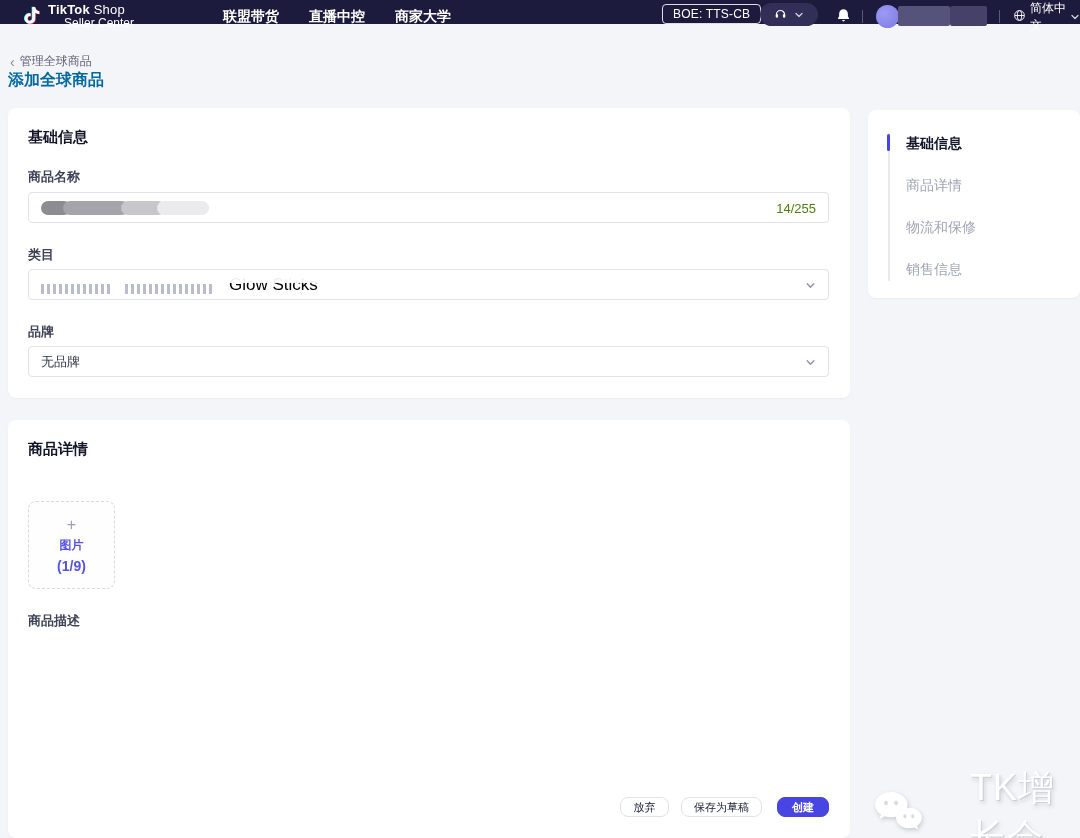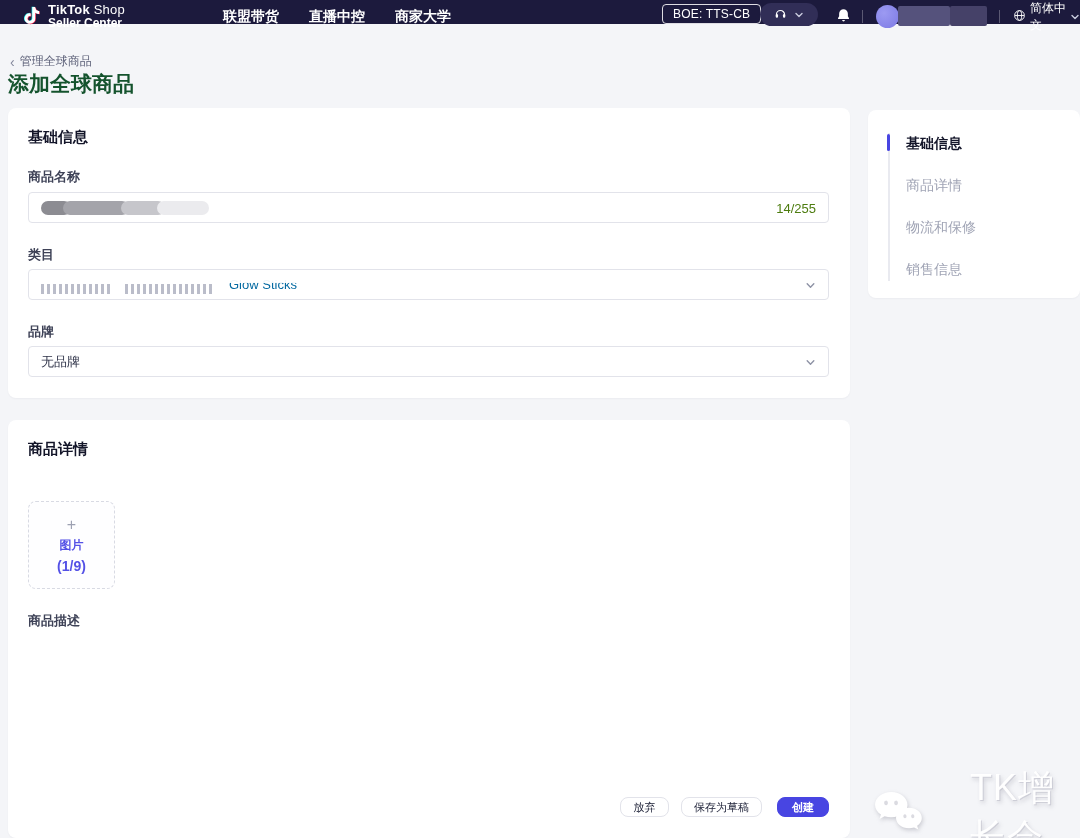--- a/index.html
+++ b/index.html
@@ -14,21 +14,21 @@
 
   
   .topbar {
     position:absolute; top:0; left:0; width:1080px; height:24px;
     background:#1C1A3D; color:#fff;
   }
   .logo { position:absolute; left:22px; top:4px; display:flex; align-items:flex-start; gap:6px; cursor:pointer; }
   .logo-text { line-height:12px; }
   .logo-l1 { font-size:13px; letter-spacing:.2px; }
   .logo-l1 b { font-weight:700; }
-  .logo-l2 { font-size:12px; font-weight:700; margin-top:1px; }
+  .logo-l2 { font-size:12px; font-weight:400; margin-top:1px;margin-left:16px; }
   .topnav { position:absolute; left:223px; top:0; height:33px; display:flex; align-items:center; gap:30px; }
   .topnav-item { font-size:14px; font-weight:700; cursor:pointer; white-space:nowrap; }
   .env-badge {
     position:absolute; left:662px; top:4px; height:20px; padding:0 10px;
     border:1px solid rgba(255,255,255,.85); border-radius:4px;
     font-size:12px; line-height:18px; letter-spacing:.2px;
   }
   .headset-pill {
     position:absolute; left:760px; top:3px; width:58px; height:23px;
     background:#312E57; border-radius:13px;
@@ -48,21 +48,21 @@
     position:absolute; left:1013px; top:0; height:33px;
     display:flex; align-items:center; gap:4px; font-size:12px; cursor:pointer;
   }
   .chev { color:#C9CBDD; display:inline-flex; }
   .chev-dark { color:#8F93A6; }
 
   
   .breadcrumb { position:absolute; left:10px; top:53px; display:flex; align-items:center; gap:5px;
     font-size:12px; color:#5C6078; cursor:pointer; }
   .breadcrumb .arrow { color:#83879B; font-size:14px; line-height:12px; }
-  .page-title { position:absolute; left:8px; top:70px; font-size:21px; font-weight:700; color:#14532d; }
+  .page-title { position:absolute; left:8px; top:70px; font-size:16px; font-weight:700; color:#0369a1; }
 
   
   .card { position:absolute; background:#fff; border-radius:8px; box-shadow:0 1px 2px rgba(25,27,56,.04); }
   .card-basic  { left:8px; top:108px; width:842px; height:290px; }
   .card-detail { left:8px; top:420px; width:842px; height:418px; }
   .sec-heading { position:absolute; left:20px; font-size:15px; font-weight:700; color:#14162A; }
   .fld-label { position:absolute; left:20px; font-size:13px; font-weight:600; color:#3E4257; }
 
   .text-input, .select {
     position:absolute; left:20px; width:801px; height:31px;
@@ -76,21 +76,21 @@
   .redact-blobs span { height:14px; border-radius:7px; }
   .rb1 { width:30px; background:#8C8C92; }
   .rb2 { width:66px; background:#A4A4AA; margin-left:-8px; }
   .rb3 { width:44px; background:#C6C6CB; margin-left:-8px; }
   .rb4 { width:52px; background:#EBEBEE; margin-left:-8px; }
 
   .cat-content { position:relative; display:flex; align-items:center; gap:14px; width:100%; height:100%; }
   .redact-dash { height:10px; transform:translateY(4px); opacity:.8;
     background:repeating-linear-gradient(90deg,#A9ACBC 0 3px, rgba(0,0,0,0) 3px 6px); }
   .rd1 { width:70px; } .rd2 { width:90px; }
-  .cat-visible { font-size:13px; color:#0369a1; }
+  .cat-visible { font-size:17px; color:#000000; }
   .cat-overlay { position:absolute; left:-4px; top:5px; width:312px; height:8px; background:rgba(255,255,255,.93); }
   .select .sel-chev { position:absolute; right:12px; top:10px; }
 
   
   .upload-tile {
     position:absolute; left:20px; top:81px; width:87px; height:88px;
     border:1px dashed #D8DAE3; border-radius:8px; background:#FEFEFF;
     display:flex; flex-direction:column; align-items:center; justify-content:center; gap:4px;
     cursor:pointer;
   }

